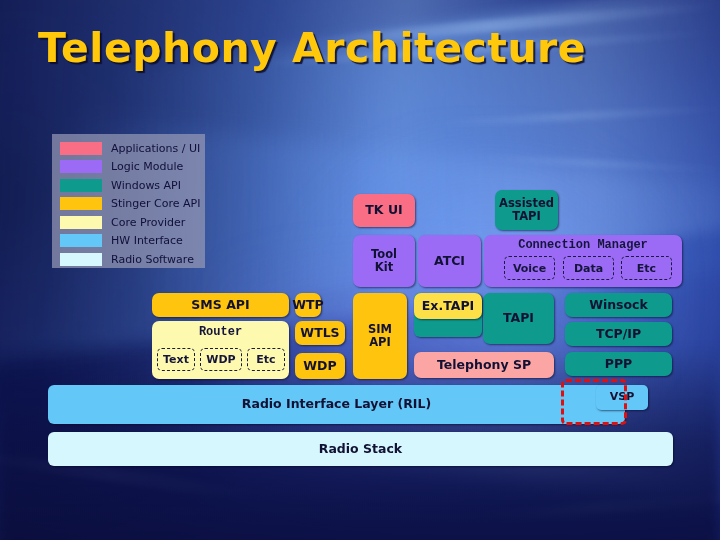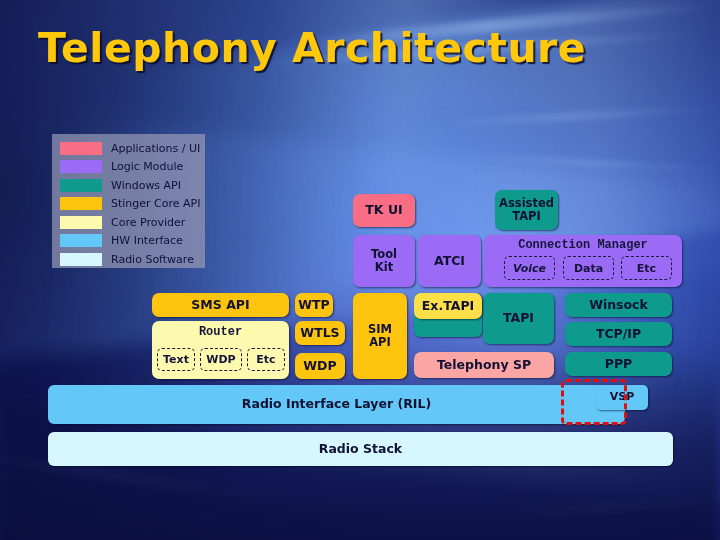--- a/index.html
+++ b/index.html
@@ -217,27 +217,27 @@
 
   <div class="box small" id="b-assisted" style="left: 495px; top: 190px; width: 63px; height: 40px; background: rgb(14, 155, 142);">Assisted<br>TAPI</div>
 
   <div class="box small" id="b-toolkit" style="left: 353px; top: 235px; width: 62px; height: 52px; background: rgb(155, 107, 245);">Tool<br>Kit</div>
 
   <div class="box" id="b-atci" style="left: 418px; top: 235px; width: 63px; height: 52px; background: rgb(155, 107, 245);">ATCI</div>
 
   <div class="box hdr" id="b-cm" style="left: 484px; top: 235px; width: 198px; height: 52px; background: rgb(155, 107, 245);">
     <span class="group-label" style="left:0; right:0; top:4px;">Connection Manager</span>
   </div>
-  <div class="subbox" style="left:504px; top:256px; width:51px; height:24px;font-style:italic;">Voice</div>
+  <div class="subbox" style="left:504px; top:256px; width:51px; height:24px;">Voice</div>
   <div class="subbox" style="left:563px; top:256px; width:51px; height:24px;">Data</div>
   <div class="subbox" style="left:621px; top:256px; width:51px; height:24px;">Etc</div>
 
   <div class="box" id="b-sms" style="left: 152px; top: 293px; width: 137px; height: 24px; background: rgb(255, 196, 13);">SMS API</div>
 
-  <div class="box" id="b-wtp" style="left: 295px; top: 293px; width: 38px; height: 24px; background: rgb(255, 196, 13);">WTP</div>
+  <div class="box" id="b-wtp" style="left: 295px; top: 293px; width: 26px; height: 24px; background: rgb(255, 196, 13);">WTP</div>
   <div class="box" id="b-wtls" style="left: 295px; top: 321px; width: 50px; height: 24px; background: rgb(255, 196, 13);">WTLS</div>
   <div class="box" id="b-wdp" style="left: 295px; top: 353px; width: 50px; height: 26px; background: rgb(255, 196, 13);">WDP</div>
 
   <div class="box small" id="b-sim" style="left: 353px; top: 293px; width: 54px; height: 86px; background: rgb(255, 196, 13);">SIM<br>API</div>
 
   <div class="box" id="b-tealback" style="left: 414px; top: 293px; width: 68px; height: 44px; border-radius: 6px; background: rgb(14, 155, 142);"></div>
   <div class="box" id="b-tapi" style="left: 483px; top: 293px; width: 71px; height: 51px; background: rgb(14, 155, 142);">TAPI</div>
   <div class="box" id="b-extapi" style="left: 414px; top: 293px; width: 68px; height: 26px; background: #fde047;">Ex.TAPI</div>
 
   <div class="box" id="b-winsock" style="left: 565px; top: 293px; width: 107px; height: 24px; background: rgb(14, 155, 142);">Winsock</div>

